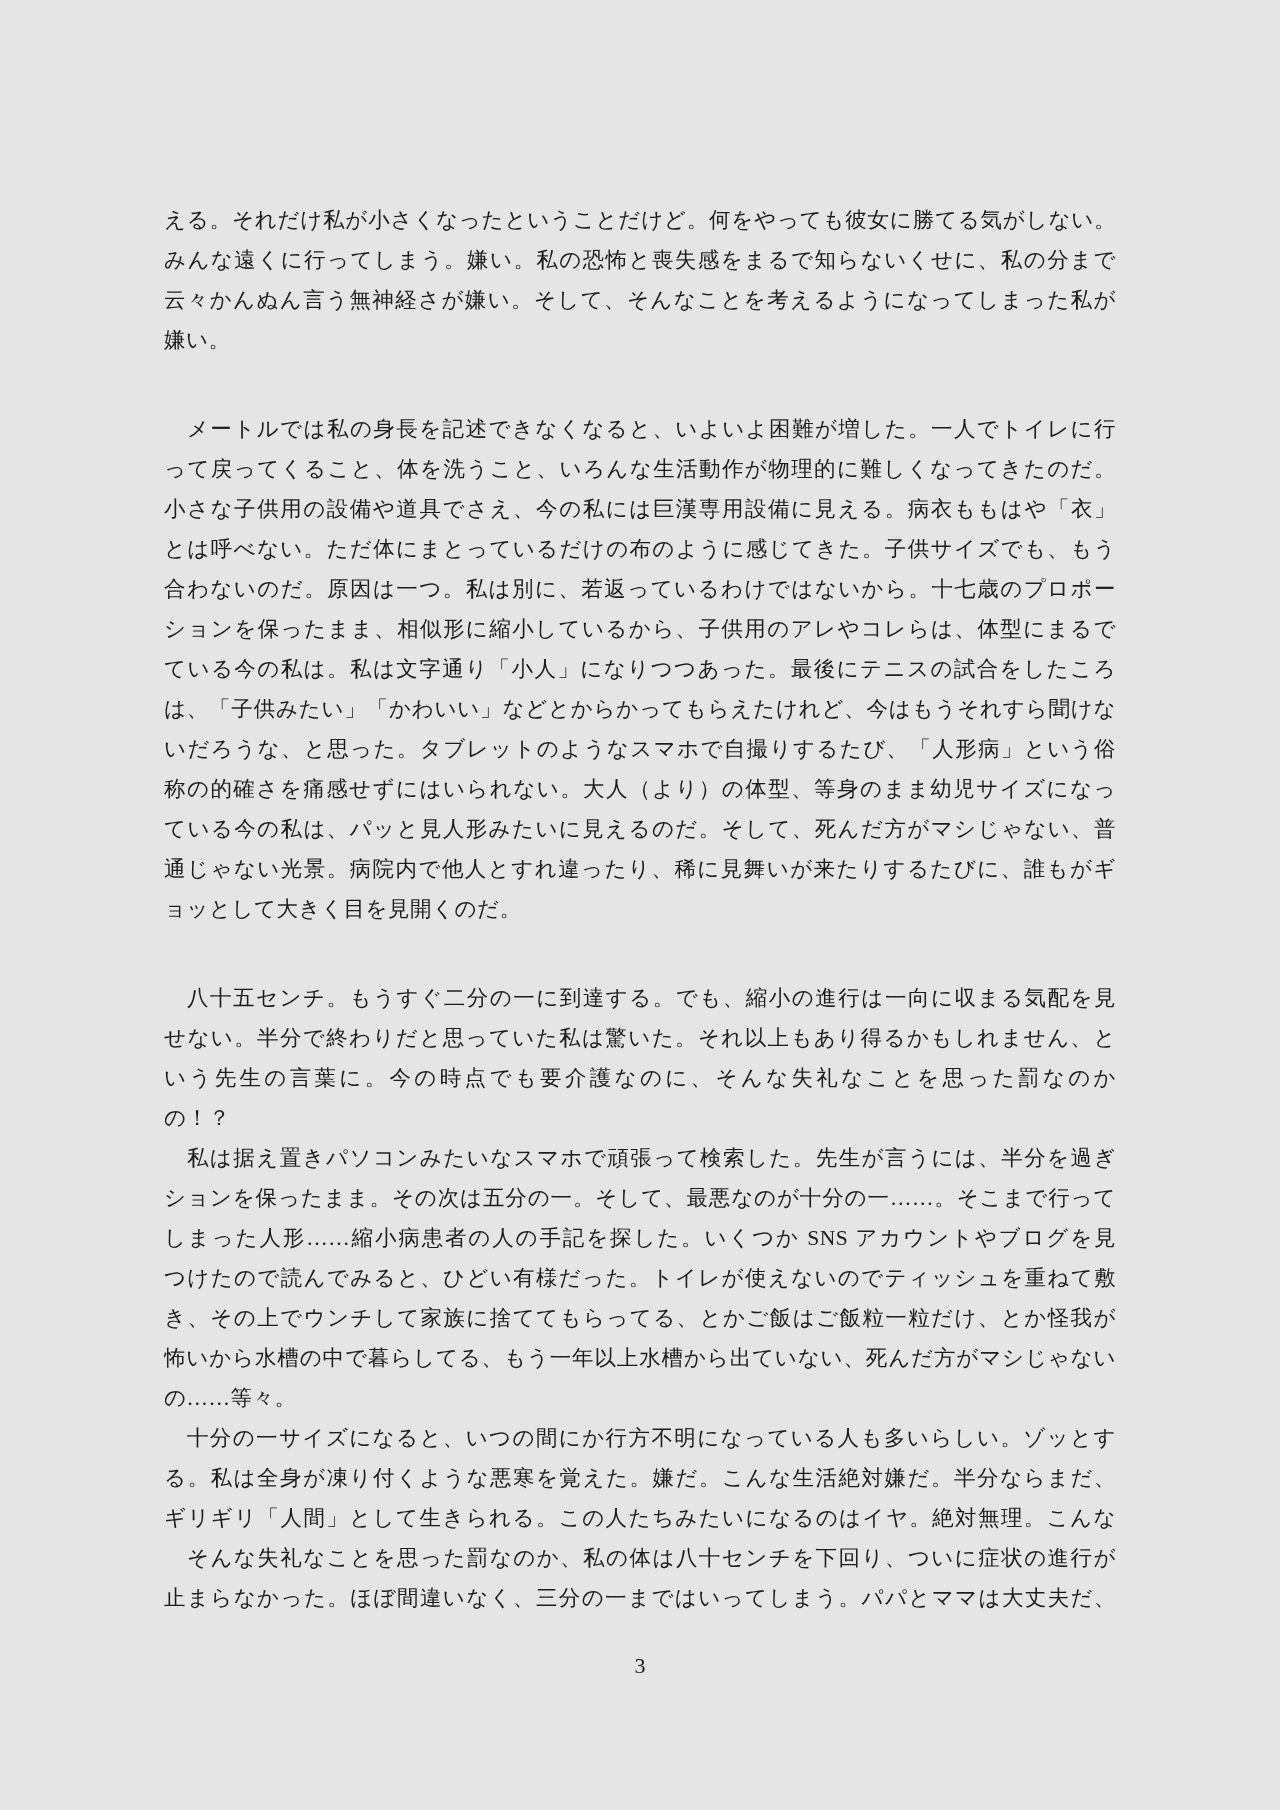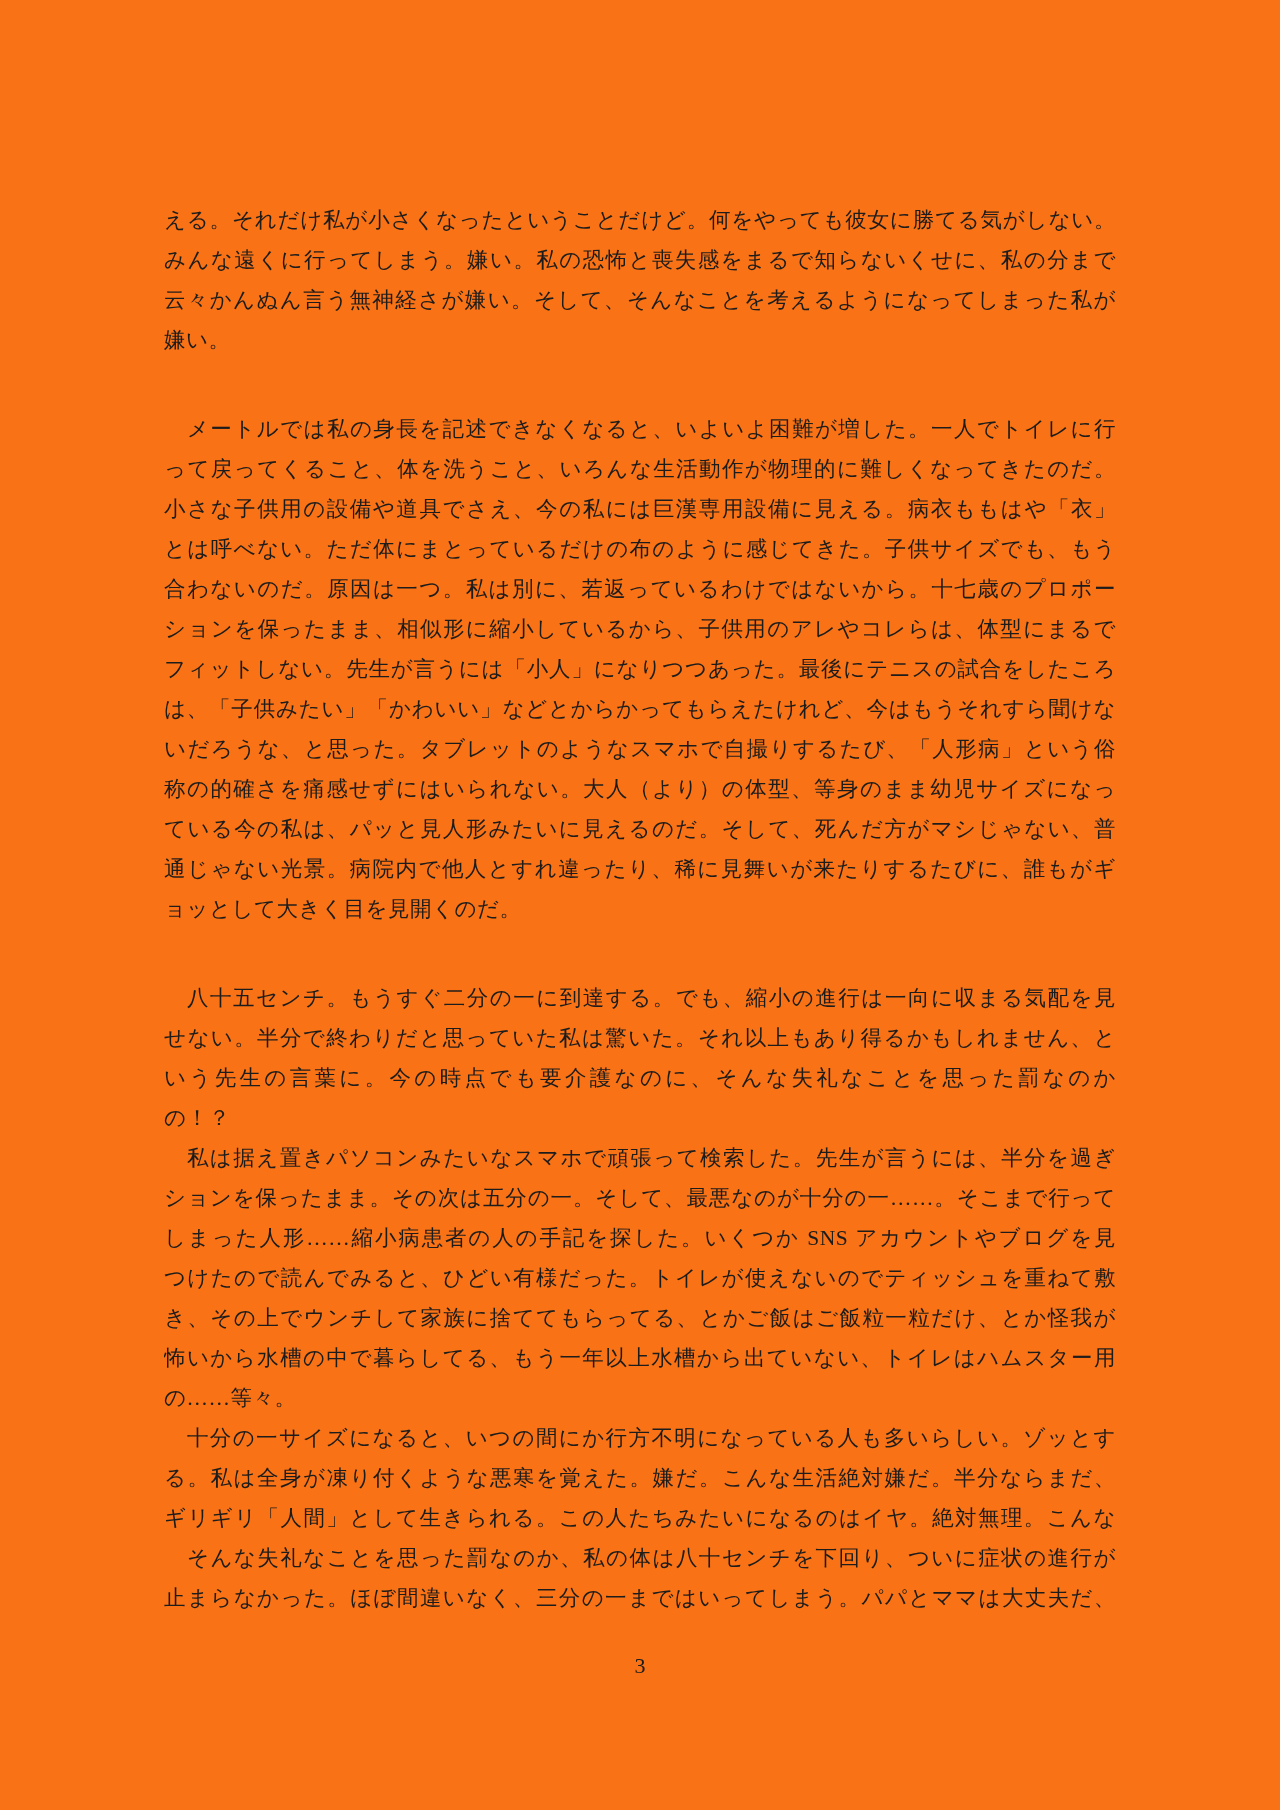--- a/index.html
+++ b/index.html
@@ -13,21 +13,21 @@
     position: relative;
     font-family: "Liberation Serif", "DejaVu Serif", serif;
     color: #1c1c1c;
     overflow: hidden;
   }
   .sheet {
     box-sizing: border-box;
     width: 1280px;
     height: 1810px;
     padding: 200px 164px 0 164px;
-    background: #f97316;
+    background: #e5e5e5;
   }
   .textblock {
     width: 952px;
   }
   .paragraph {
     margin: 0;
   }
   .paragraph.gap-before {
     margin-top: 49px;
   }
@@ -63,41 +63,41 @@
         <div class="line justify">云々かんぬん言う無神経さが嫌い。そして、そんなことを考えるようになってしまった私が</div>
         <div class="line">嫌い。</div>
       </div>
       <div class="paragraph gap-before">
         <div class="line justify">　メートルでは私の身長を記述できなくなると、いよいよ困難が増した。一人でトイレに行</div>
         <div class="line justify">って戻ってくること、体を洗うこと、いろんな生活動作が物理的に難しくなってきたのだ。</div>
         <div class="line justify">小さな子供用の設備や道具でさえ、今の私には巨漢専用設備に見える。病衣ももはや「衣」</div>
         <div class="line justify">とは呼べない。ただ体にまとっているだけの布のように感じてきた。子供サイズでも、もう</div>
         <div class="line justify">合わないのだ。原因は一つ。私は別に、若返っているわけではないから。十七歳のプロポー</div>
         <div class="line justify">ションを保ったまま、相似形に縮小しているから、子供用のアレやコレらは、体型にまるで</div>
-        <div class="line justify">フィットしない。先生が言うには「小人」になりつつあった。最後にテニスの試合をしたころ</div>
+        <div class="line justify">ている今の私は。私は文字通り「小人」になりつつあった。最後にテニスの試合をしたころ</div>
         <div class="line justify">は、「子供みたい」「かわいい」などとからかってもらえたけれど、今はもうそれすら聞けな</div>
         <div class="line justify">いだろうな、と思った。タブレットのようなスマホで自撮りするたび、「人形病」という俗</div>
         <div class="line justify">称の的確さを痛感せずにはいられない。大人（より）の体型、等身のまま幼児サイズになっ</div>
         <div class="line justify">ている今の私は、パッと見人形みたいに見えるのだ。そして、死んだ方がマシじゃない、普</div>
         <div class="line justify">通じゃない光景。病院内で他人とすれ違ったり、稀に見舞いが来たりするたびに、誰もがギ</div>
         <div class="line">ョッとして大きく目を見開くのだ。</div>
       </div>
       <div class="paragraph gap-before">
         <div class="line justify">　八十五センチ。もうすぐ二分の一に到達する。でも、縮小の進行は一向に収まる気配を見</div>
         <div class="line justify">せない。半分で終わりだと思っていた私は驚いた。それ以上もあり得るかもしれません、と</div>
         <div class="line justify">いう先生の言葉に。今の時点でも要介護なのに、そんな失礼なことを思った罰なのか</div>
         <div class="line">の！？</div>
       </div>
       <div class="paragraph">
         <div class="line justify">　私は据え置きパソコンみたいなスマホで頑張って検索した。先生が言うには、半分を過ぎ</div>
         <div class="line justify">ションを保ったまま。その次は五分の一。そして、最悪なのが十分の一……。そこまで行って</div>
         <div class="line justify">しまった人形……縮小病患者の人の手記を探した。いくつか SNS アカウントやブログを見</div>
         <div class="line justify">つけたので読んでみると、ひどい有様だった。トイレが使えないのでティッシュを重ねて敷</div>
         <div class="line justify">き、その上でウンチして家族に捨ててもらってる、とかご飯はご飯粒一粒だけ、とか怪我が</div>
-        <div class="line justify">怖いから水槽の中で暮らしてる、もう一年以上水槽から出ていない、トイレはハムスター用</div>
+        <div class="line justify">怖いから水槽の中で暮らしてる、もう一年以上水槽から出ていない、死んだ方がマシじゃない</div>
         <div class="line">の……等々。</div>
       </div>
       <div class="paragraph">
         <div class="line justify">　十分の一サイズになると、いつの間にか行方不明になっている人も多いらしい。ゾッとす</div>
         <div class="line justify">る。私は全身が凍り付くような悪寒を覚えた。嫌だ。こんな生活絶対嫌だ。半分ならまだ、</div>
         <div class="line justify">ギリギリ「人間」として生きられる。この人たちみたいになるのはイヤ。絶対無理。こんな</div>
       </div>
       <div class="paragraph">
         <div class="line justify">　そんな失礼なことを思った罰なのか、私の体は八十センチを下回り、ついに症状の進行が</div>
         <div class="line justify">止まらなかった。ほぼ間違いなく、三分の一まではいってしまう。パパとママは大丈夫だ、</div>

